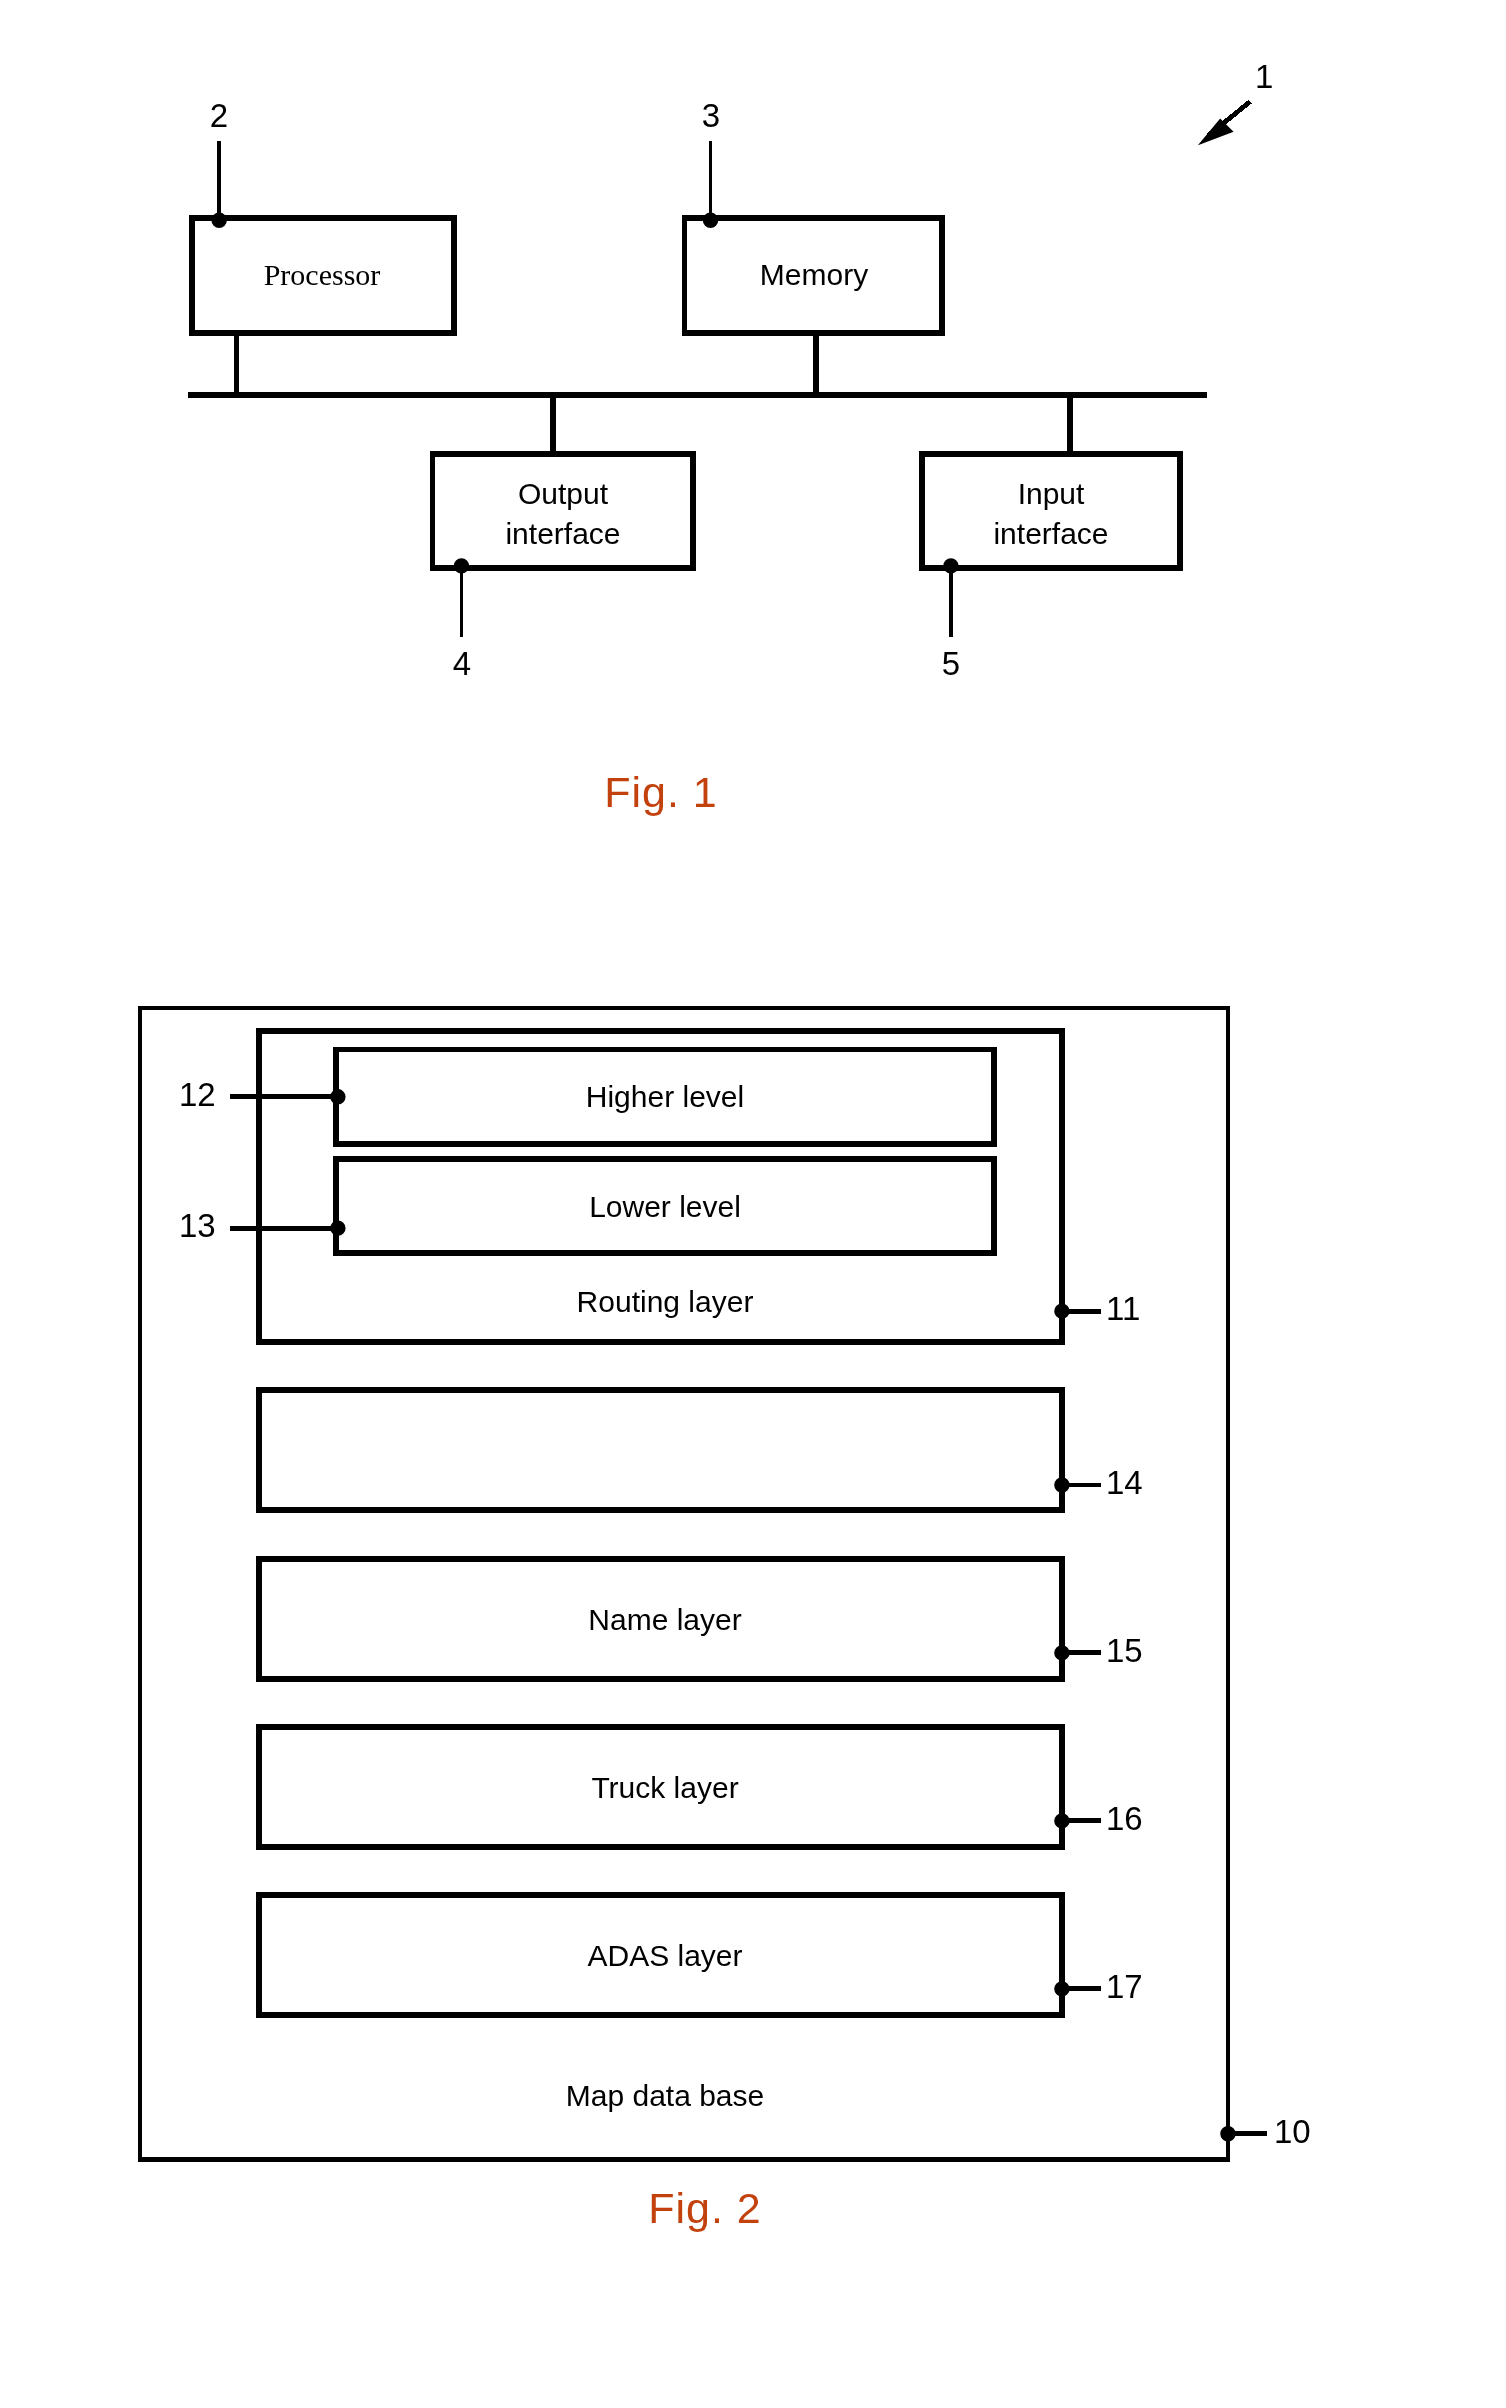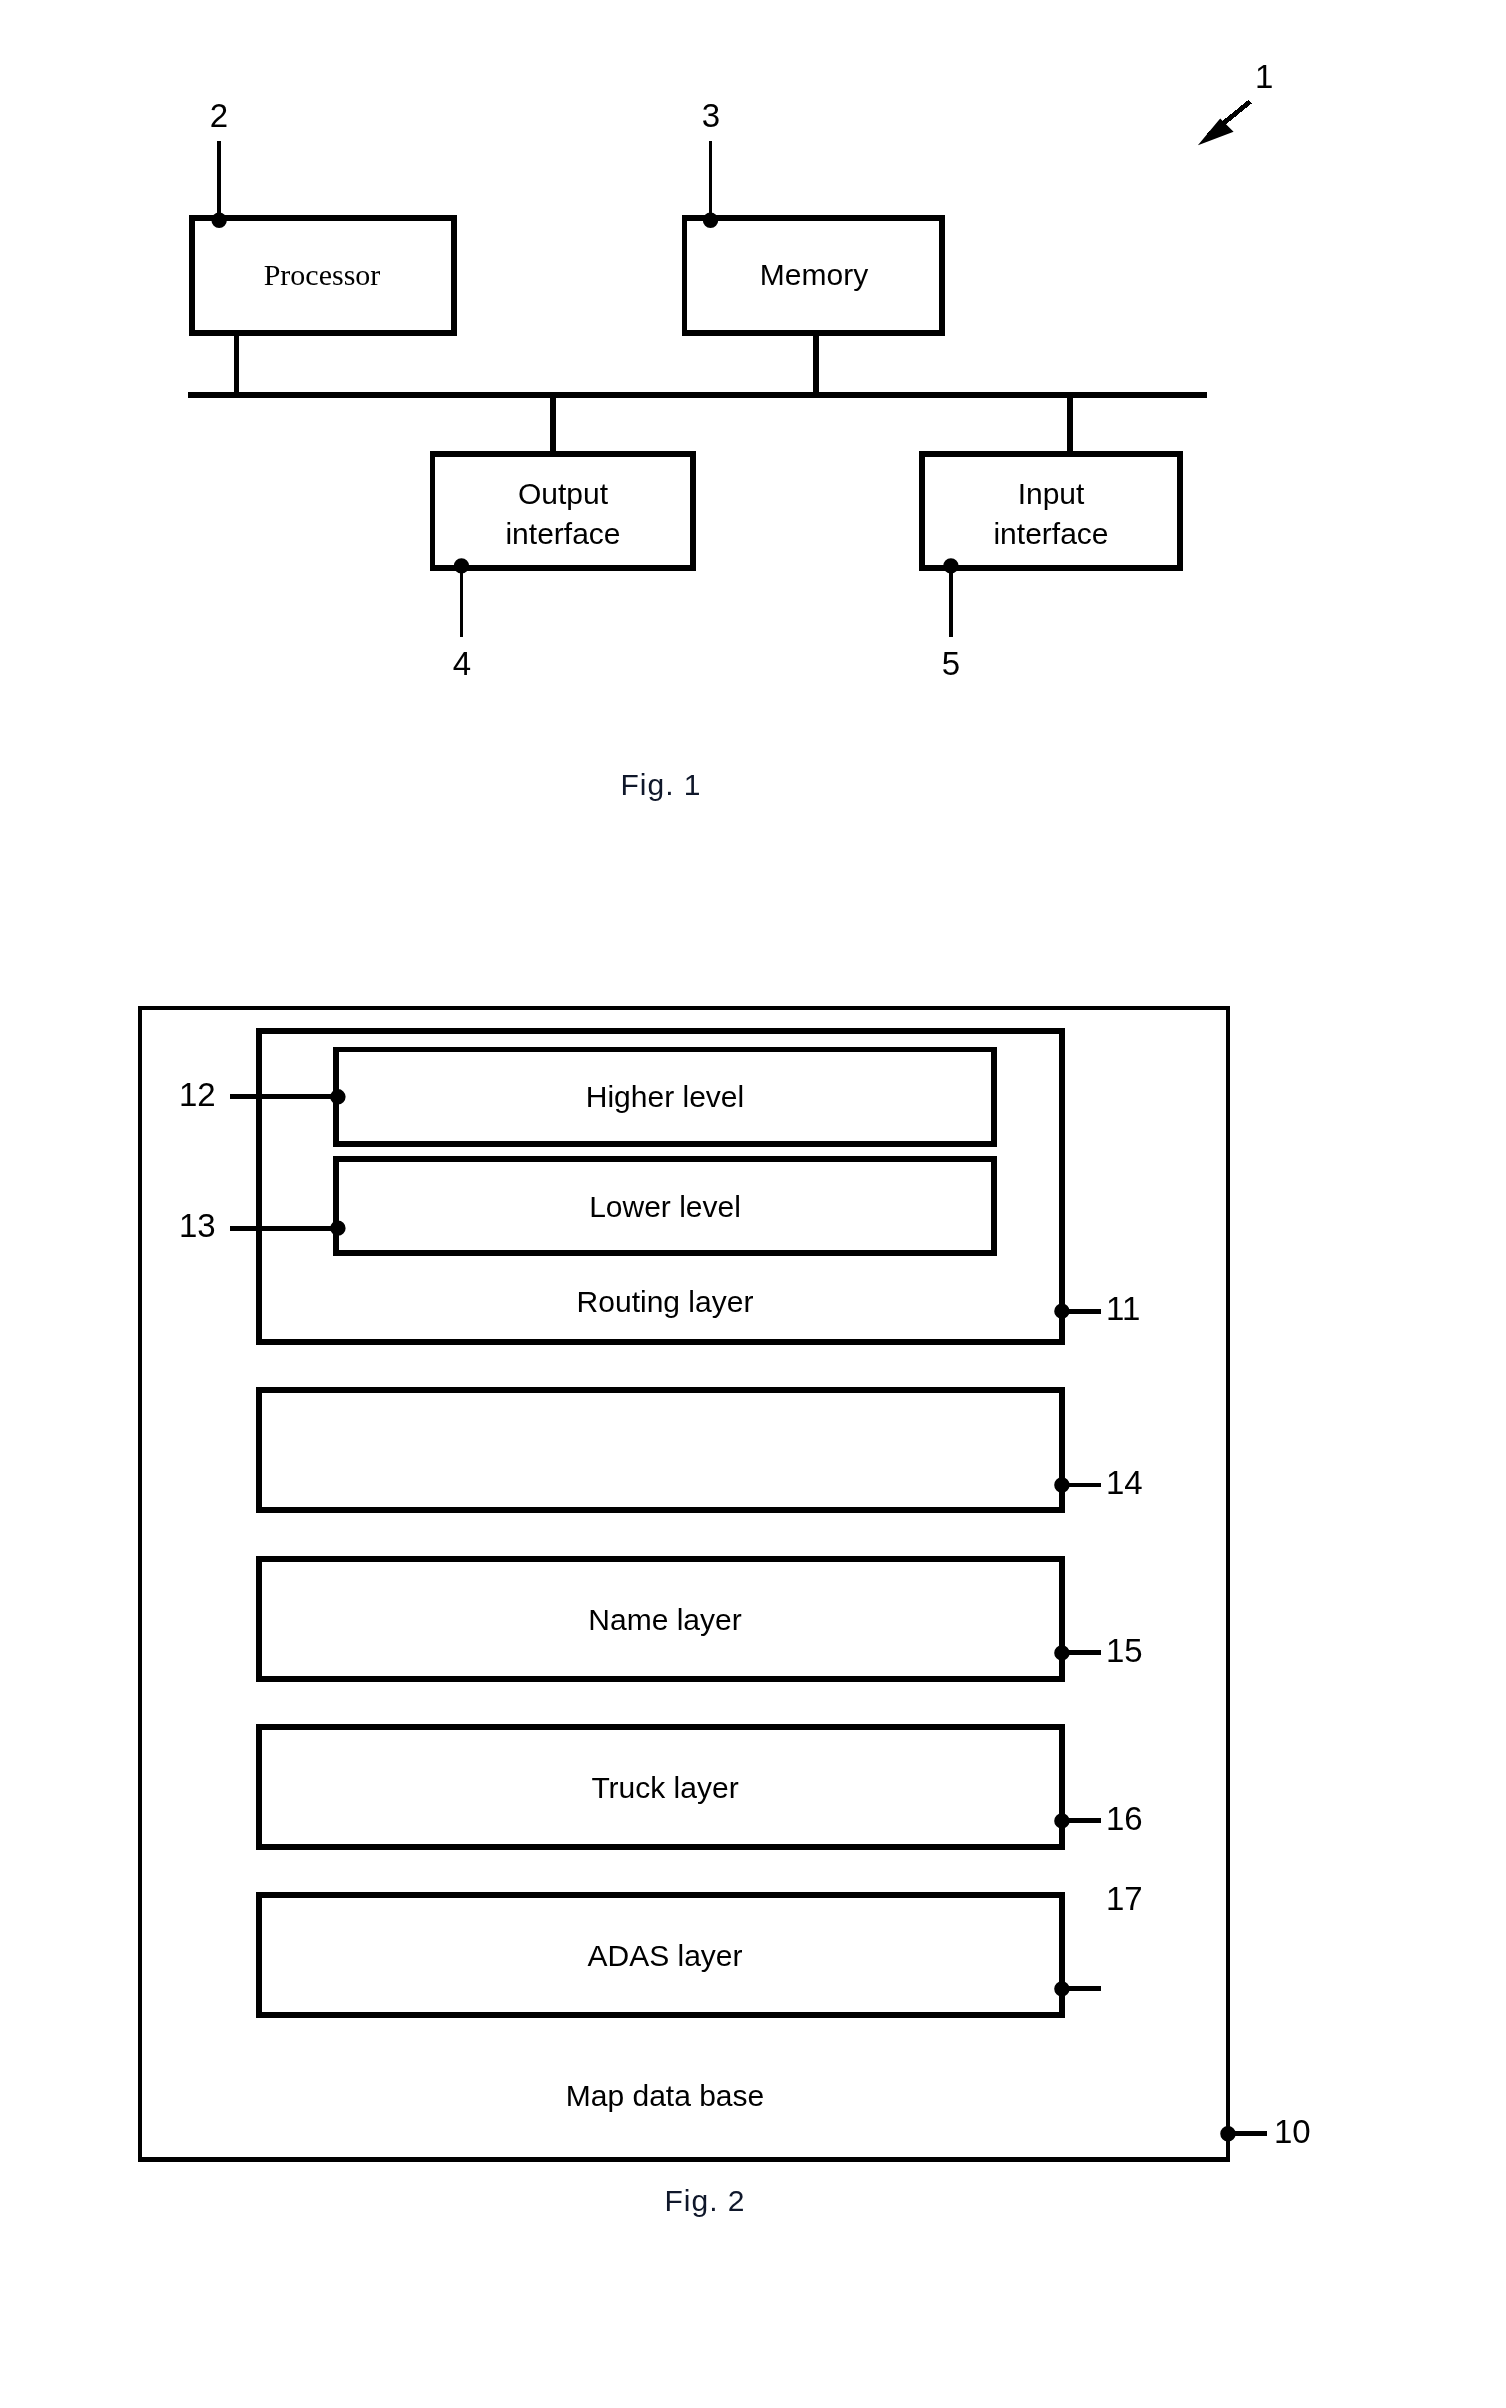--- a/index.html
+++ b/index.html
@@ -25,22 +25,22 @@
   .reflbl{
     position:absolute;
     font-family:"Liberation Sans","DejaVu Sans",sans-serif;
     font-size:33px;
     color:#000;
     letter-spacing:0px;
   }
   .figcap{
     position:absolute;
     font-family:"Liberation Sans","DejaVu Sans",sans-serif;
-    font-size:30px;
-    color:#0f172a;
+    font-size:43px;
+    color:#c2410c;
     letter-spacing:1px;
   }
   .c{transform:translateX(-50%);}
 </style>
 </head>
 <body>
 
 <div class="sheet">
 
   <svg class="fig" viewBox="0 0 1560 2494">
@@ -151,19 +151,19 @@
 
   <div class="boxlbl c" style="left:665px;top:2078px;width:579px;">Map data base</div>
 
   <div class="reflbl" style="left:179px;top:1076px;">12</div>
   <div class="reflbl" style="left:179px;top:1207px;">13</div>
 
   <div class="reflbl" style="left:1106px;top:1290px;">11</div>
   <div class="reflbl" style="left:1106px;top:1464px;">14</div>
   <div class="reflbl" style="left:1106px;top:1632px;">15</div>
   <div class="reflbl" style="left:1106px;top:1800px;">16</div>
-  <div class="reflbl" style="left:1106px;top:1880px;">17</div>
+  <div class="reflbl" style="left:1106px;top:1968px;">17</div>
   <div class="reflbl" style="left:1274px;top:2113px;">10</div>
 
   <div class="figcap c" style="left:705px;top:2184px;width:290px;text-align:center;">Fig. 2</div>
 
 </div>
 
 
 </body></html>

